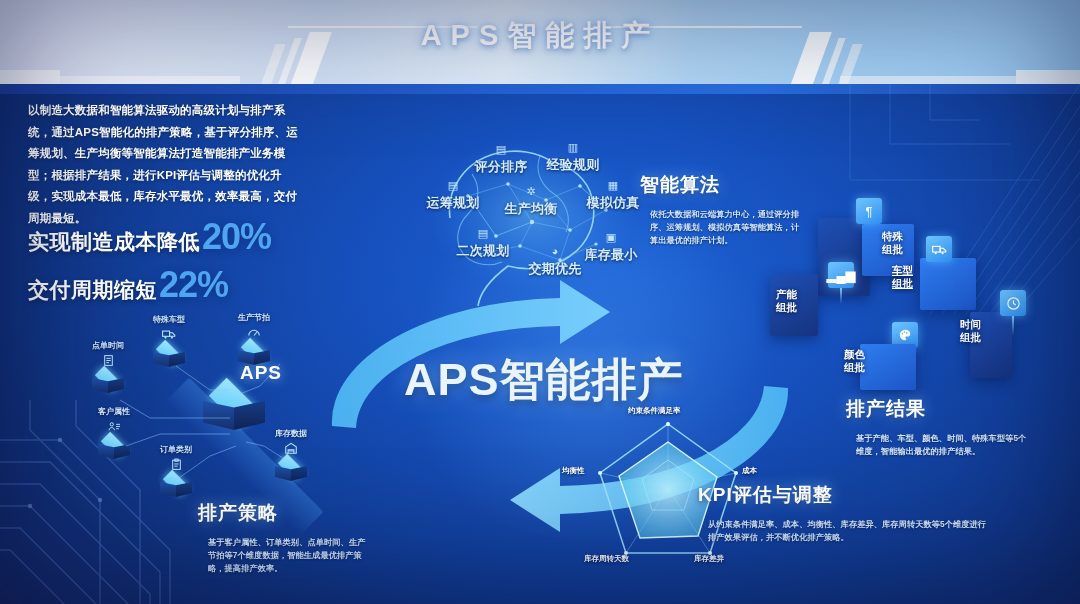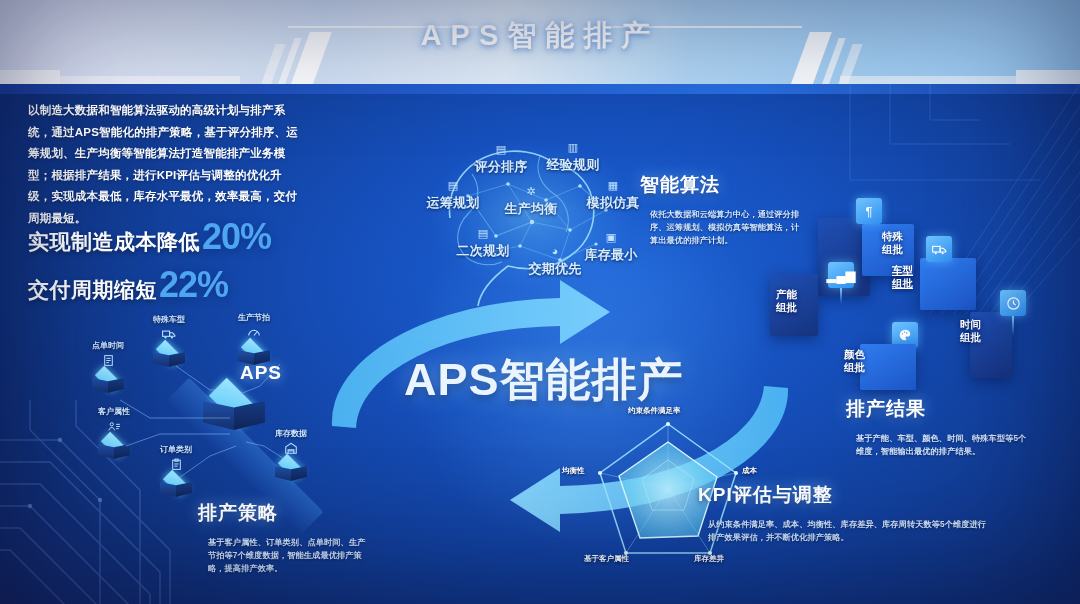--- a/index.html
+++ b/index.html
@@ -529,21 +529,21 @@
         <circle cx="90" cy="16" r="2"></circle>
           <circle cx="158" cy="65" r="2"></circle>
         <circle cx="132" cy="145" r="2"></circle>
           <circle cx="48" cy="145" r="2"></circle>
           <circle cx="22" cy="65" r="2"></circle>
       </g>
     </svg>
     <div class="rlab" style="left:50px;top:-2px;">约束条件满足率</div>
     <div class="rlab" style="left:164px;top:58px;">成本</div>
     <div class="rlab" style="left:116px;top:146px;">库存差异</div>
-    <div class="rlab" style="left:6px;top:146px;">基于客户属性</div>
+    <div class="rlab" style="left:6px;top:146px;">库存周转天数</div>
     <div class="rlab" style="left:-16px;top:58px;">均衡性</div>
   </div>
 
   <div class="sect" style="left:698px;top:482px;width:300px;">
     <h3>KPI评估与调整</h3>
     <p>从约束条件满足率、成本、均衡性、库存差异、库存周转天数等5个维度进行排产效果评估，并不断优化排产策略。</p>
   </div>
 
   <div class="vignette"></div>
 </div>

